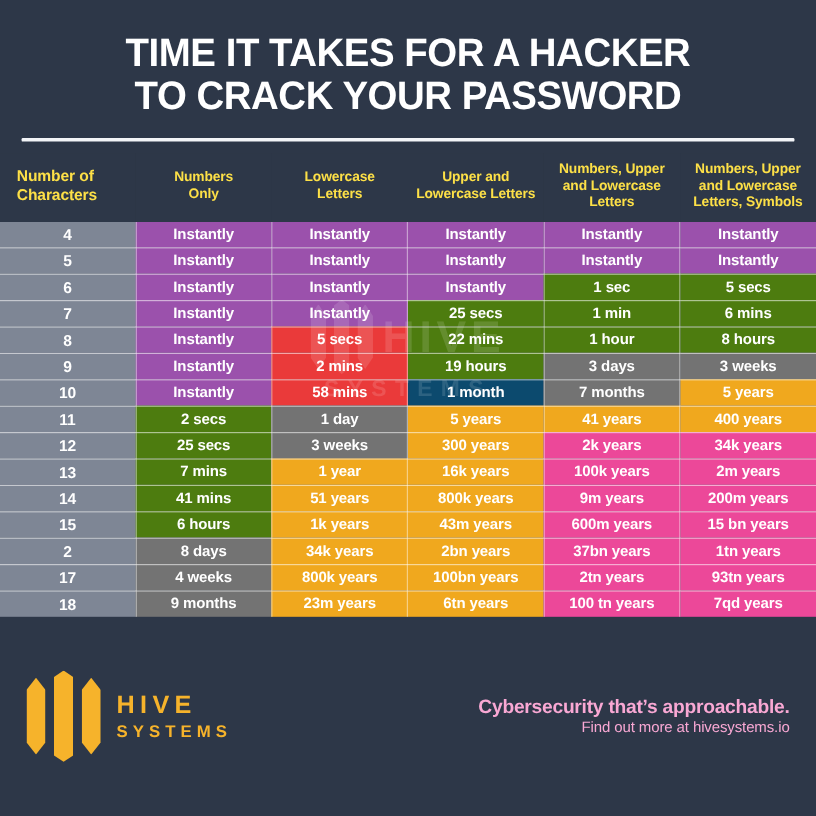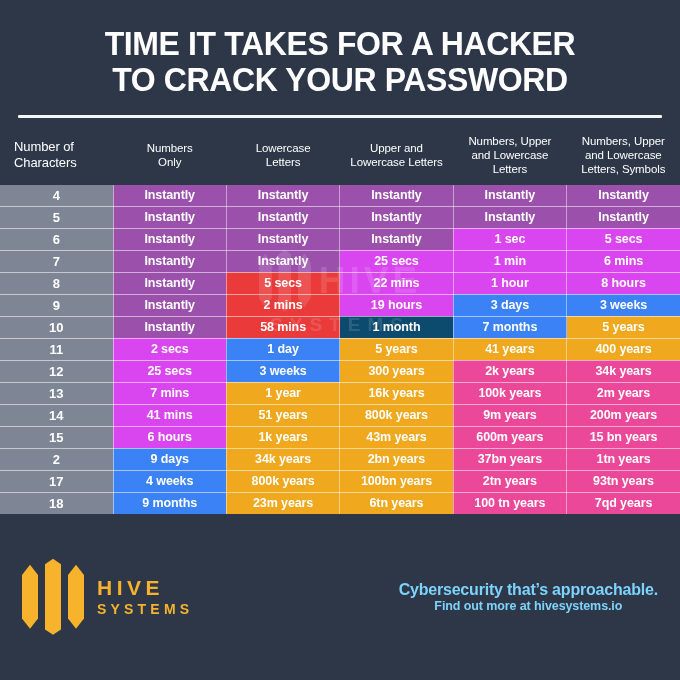--- a/index.html
+++ b/index.html
@@ -28,23 +28,23 @@
   .title-line { display:block; white-space:nowrap; }
   .rule { height:3px; background:#f2f4f7; margin:16px 18px 0 18px; border-radius:1px; }
 
   
   .table-wrap { margin-top:10px; position:relative; }
   table { width:680px; border-collapse:collapse; table-layout:fixed; }
   col.c0 { width:113px; }
   col.cx { width:113.4px; }
 
   thead th {
-    color:#ffffff;
+    color:#fde047;
     font-size:11.5px;
-    font-weight:normal;
+    font-weight:bold;
     line-height:1.22;
     text-align:center;
     padding:6px 3px 9px 3px;
     vertical-align:middle;
     background:#2d3748;
     letter-spacing:-0.1px;
   }
   thead th.head-first { font-size:13px; text-align:left; padding-left:14px; }
 
   tbody td {
@@ -63,23 +63,23 @@
   tbody td.num {
     background:#7e8695;
     border-right:1px solid rgba(255,255,255,0.5);
     font-size:13px;
   }
   tbody tr:last-child td { border-bottom:none; }
   tbody td:last-child { border-right:none; }
 
   
   .cl-purple  { background:#9b51ac; }
-  .cl-red     { background:#d946ef; }
+  .cl-red     { background:#4d7c0f; }
   .cl-redsoft { background:#ea3a3a; }
-  .cl-orange  { background:#3b82f6;margin-left:24px; }
+  .cl-orange  { background:#737373;margin-left:24px; }
   .cl-orangel { background:#0c4a6e; }
   .cl-amber   { background:#f0a81e; }
   .cl-green   { background:#ec4899; }
 
   
   .watermark {
     position:absolute; left:0; top:0; width:680px; height:330px;
     pointer-events:none; opacity:0.13; z-index:5;
     display:flex; align-items:center; justify-content:center;
     flex-direction:column;
@@ -102,23 +102,23 @@
   .logo-h i { position:absolute; background:#f6b32b; }
   .logo-h .l { left:0; top:6px; width:16px; height:64px;
                clip-path:polygon(0 16%,50% 0,100% 16%,100% 84%,50% 100%,0 84%); }
   .logo-h .r { right:0; top:6px; width:16px; height:64px;
                clip-path:polygon(0 16%,50% 0,100% 16%,100% 84%,50% 100%,0 84%); }
   .logo-h .m { left:23px; top:0; width:16px; height:76px;
                clip-path:polygon(0 7%,50% 0,100% 7%,100% 93%,50% 100%,0 93%); }
   .brand-text { color:#f6b32b; font-weight:bold; line-height:1.25; }
   .brand-text .b1 { font-size:21px; letter-spacing:4.5px; }
   .brand-text .b2 { font-size:14px; letter-spacing:4.2px; }
-  .tagline { margin-left:auto; text-align:right; color:#7dd3fc; }
+  .tagline { margin-left:auto; text-align:right; color:#f9a8d4; }
   .tagline .t1 { font-size:16px; font-weight:bold; letter-spacing:-0.2px; }
-  .tagline .t2 { font-size:12.5px; font-weight:bold; margin-top:0; letter-spacing:-0.1px;text-align:center; }
+  .tagline .t2 { font-size:12.5px; font-weight:normal; margin-top:0; letter-spacing:-0.1px; }
 </style>
 </head>
 <body>
 
 <div class="poster">
 
   <div class="title-block">
     <div class="title">
       <span class="title-line">TIME IT TAKES FOR A HACKER</span>
       <span class="title-line">TO CRACK YOUR PASSWORD</span>
@@ -271,21 +271,21 @@
           <tr>
             <td class="num">15</td>
             <td class="cl-red">6 hours</td>
             <td class="cl-amber">1k years</td>
             <td class="cl-amber">43m years</td>
             <td class="cl-green">600m years</td>
             <td class="cl-green">15 bn years</td>
           </tr>
           <tr>
             <td class="num">2</td>
-            <td class="cl-orange">9 days</td>
+            <td class="cl-orange">8 days</td>
             <td class="cl-amber">34k years</td>
             <td class="cl-amber">2bn years</td>
             <td class="cl-green">37bn years</td>
             <td class="cl-green">1tn years</td>
           </tr>
           <tr>
             <td class="num">17</td>
             <td class="cl-orange">4 weeks</td>
             <td class="cl-amber">800k years</td>
             <td class="cl-amber">100bn years</td>

